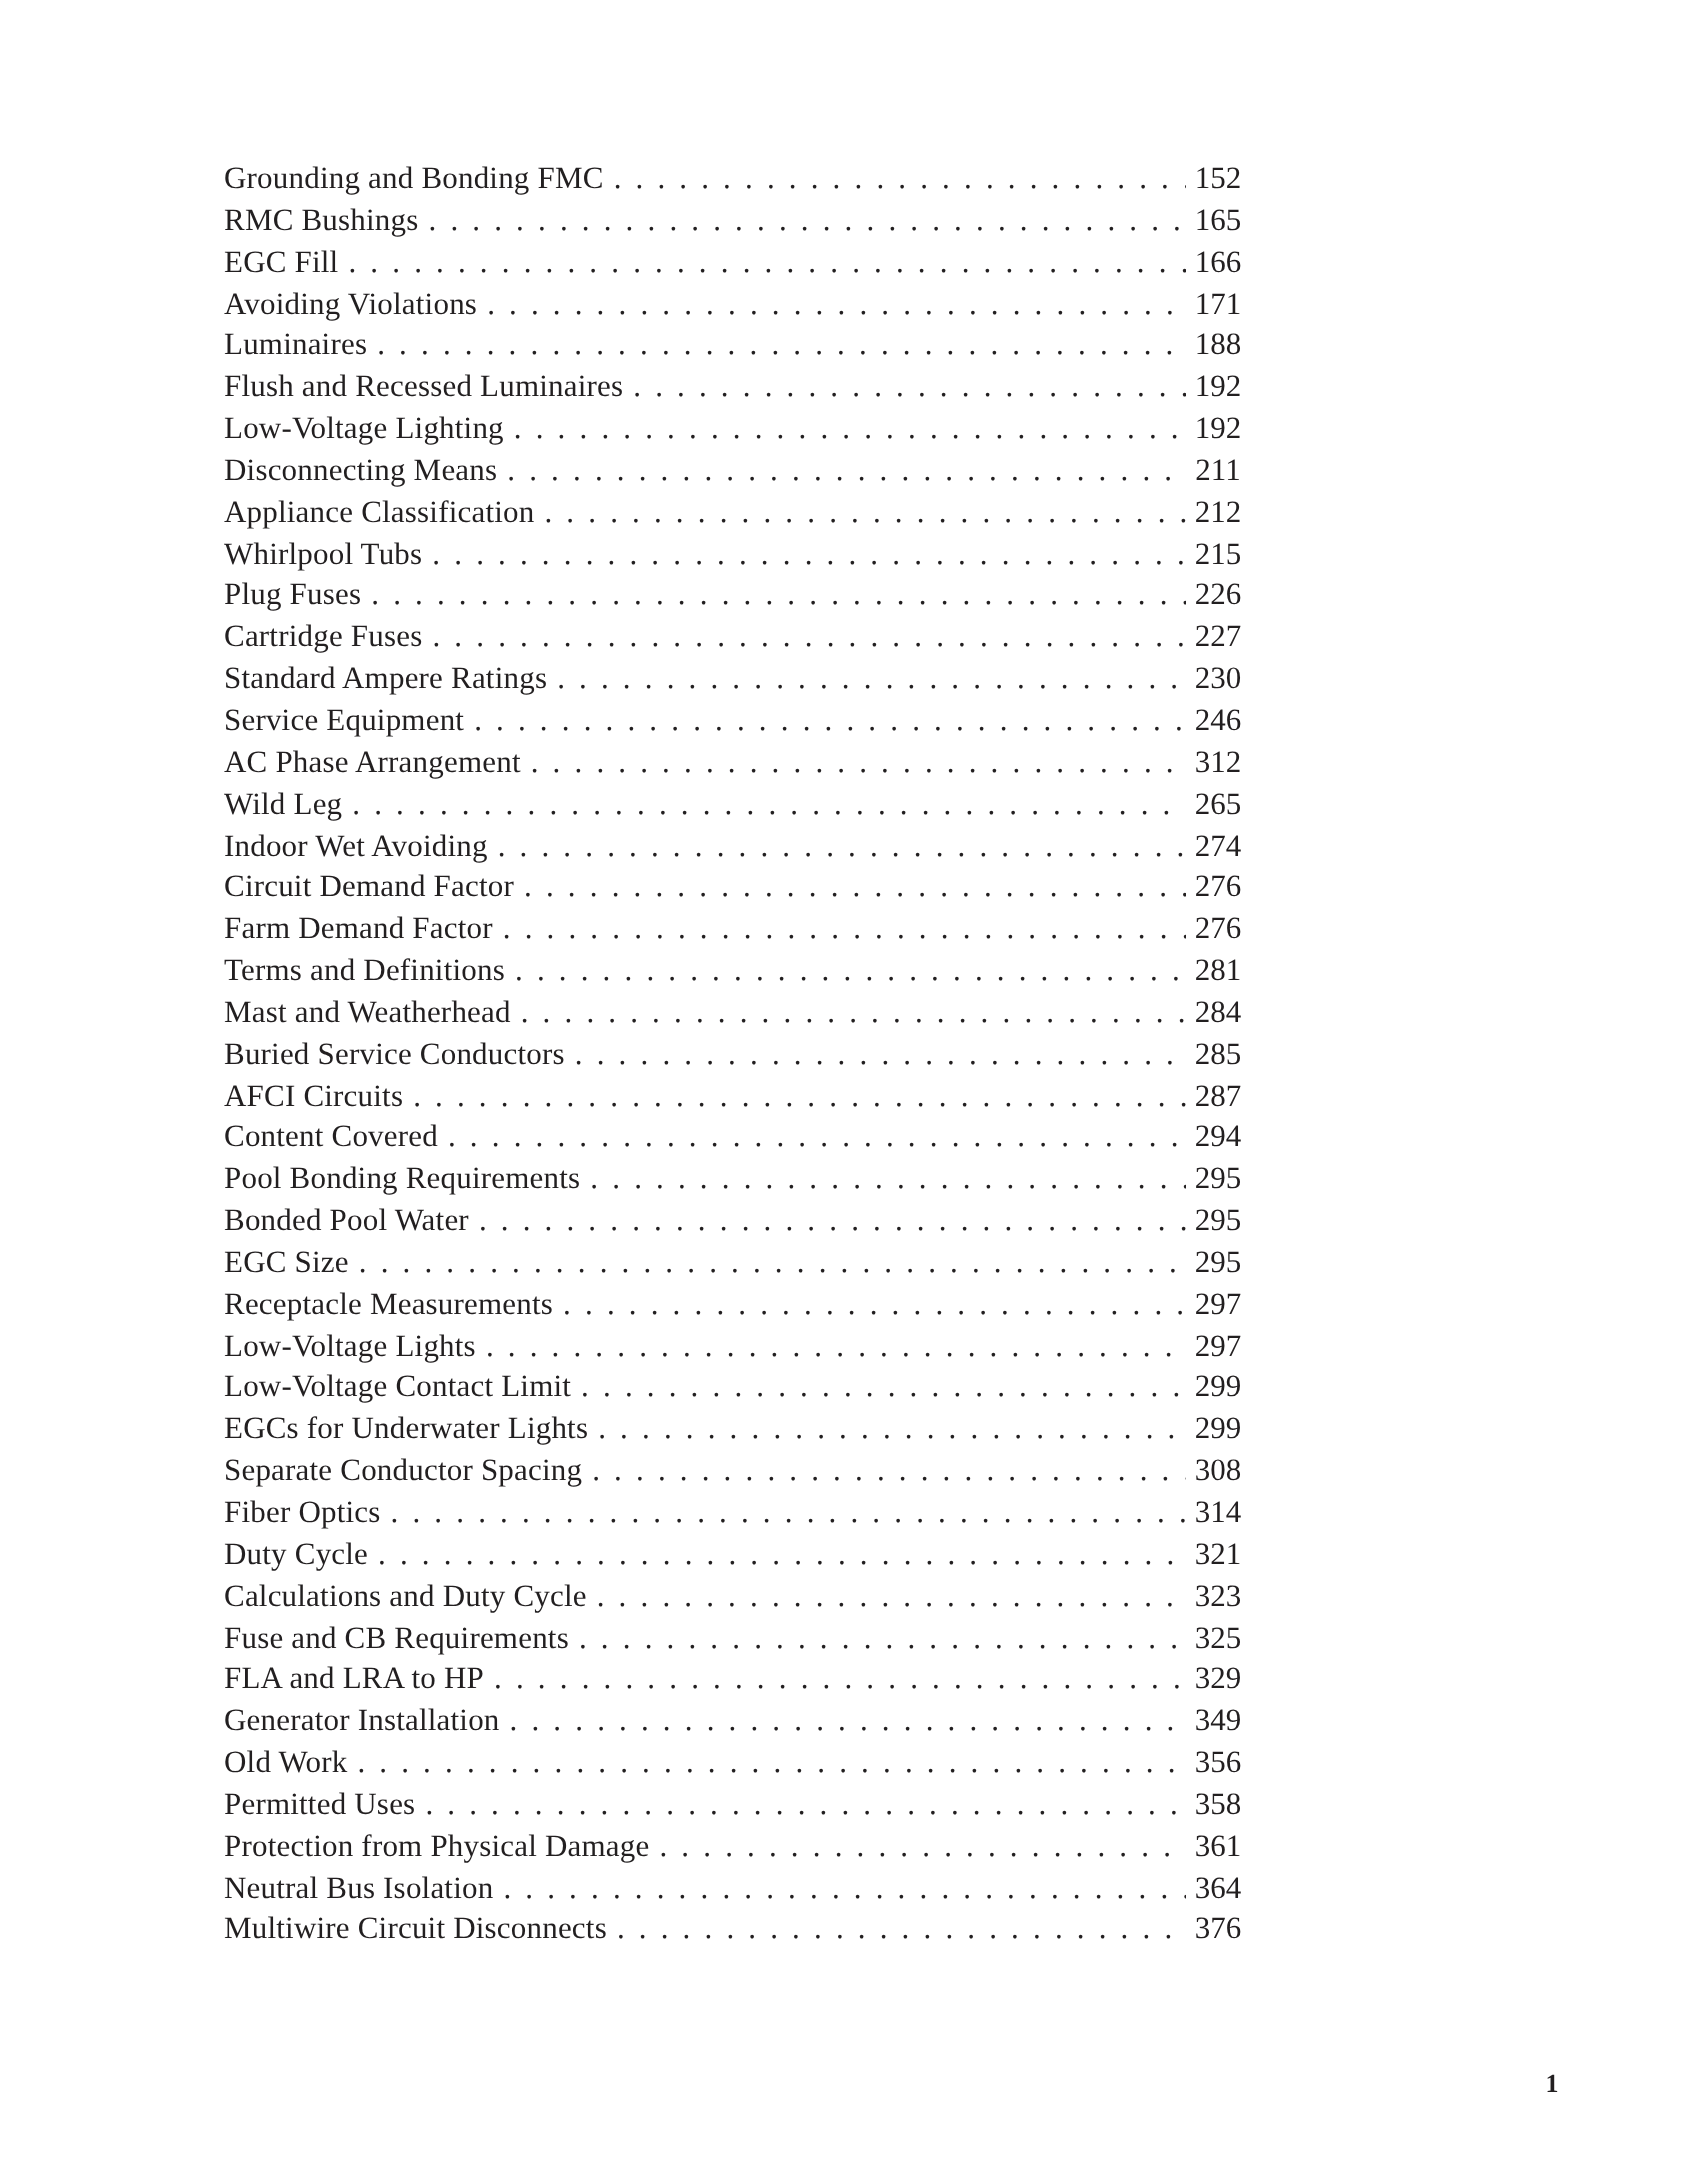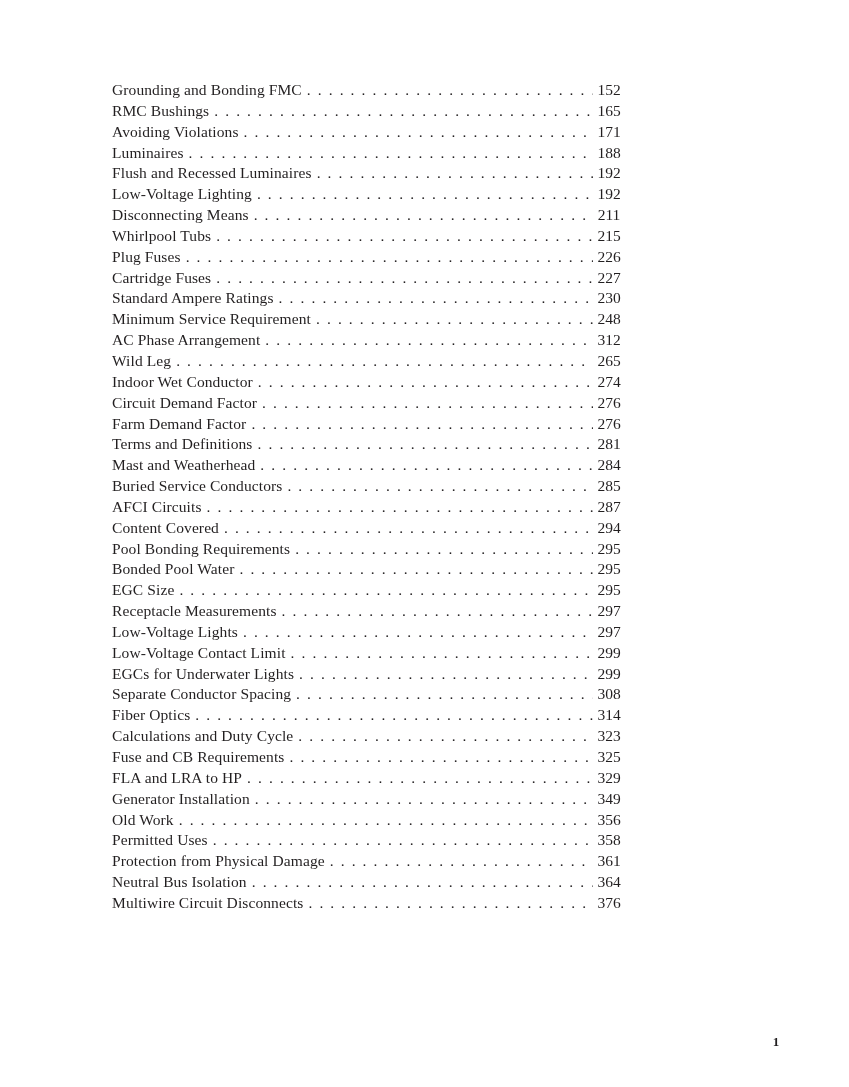--- a/index.html
+++ b/index.html
@@ -73,20 +73,25 @@
     <span class="toc-page-num">152</span>
   </div>
 
 
   <div class="toc-row">
     <span class="toc-title">RMC Bushings</span>
     <span class="leader"></span>
     <span class="toc-page-num">165</span>
   </div>
 
+  <div class="toc-row">
+    <span class="toc-title">EGC Fill</span>
+    <span class="leader"></span>
+    <span class="toc-page-num">166</span>
+  </div>
 
   <div class="toc-row">
     <span class="toc-title">Avoiding Violations</span>
     <span class="leader"></span>
     <span class="toc-page-num">171</span>
   </div>
 
   <div class="toc-row">
     <span class="toc-title">Luminaires</span>
     <span class="leader"></span>
@@ -104,20 +109,25 @@
     <span class="leader"></span>
     <span class="toc-page-num">192</span>
   </div>
 
   <div class="toc-row">
     <span class="toc-title">Disconnecting Means</span>
     <span class="leader"></span>
     <span class="toc-page-num">211</span>
   </div>
 
+  <div class="toc-row">
+    <span class="toc-title">Appliance Classification</span>
+    <span class="leader"></span>
+    <span class="toc-page-num">212</span>
+  </div>
 
   <div class="toc-row">
     <span class="toc-title">Whirlpool Tubs</span>
     <span class="leader"></span>
     <span class="toc-page-num">215</span>
   </div>
 
   <div class="toc-row">
     <span class="toc-title">Plug Fuses</span>
     <span class="leader"></span>
@@ -129,41 +139,41 @@
     <span class="leader"></span>
     <span class="toc-page-num">227</span>
   </div>
 
   <div class="toc-row">
     <span class="toc-title">Standard Ampere Ratings</span>
     <span class="leader"></span>
     <span class="toc-page-num">230</span>
   </div>
 
-
-  <div class="toc-row">
-    <span class="toc-title">Minimum Service Requirement</span>
-    <span class="leader"></span>
-    <span class="toc-page-num">248</span>
-  </div>
+  <div class="toc-row">
+    <span class="toc-title">Service Equipment</span>
+    <span class="leader"></span>
+    <span class="toc-page-num">246</span>
+  </div>
+
 
   <div class="toc-row">
     <span class="toc-title">AC Phase Arrangement</span>
     <span class="leader"></span>
     <span class="toc-page-num">312</span>
   </div>
 
   <div class="toc-row">
     <span class="toc-title">Wild Leg</span>
     <span class="leader"></span>
     <span class="toc-page-num">265</span>
   </div>
 
   <div class="toc-row">
-    <span class="toc-title">Indoor Wet Conductor</span>
+    <span class="toc-title">Indoor Wet Avoiding</span>
     <span class="leader"></span>
     <span class="toc-page-num">274</span>
   </div>
 
   <div class="toc-row">
     <span class="toc-title">Circuit Demand Factor</span>
     <span class="leader"></span>
     <span class="toc-page-num">276</span>
   </div>
 
@@ -250,20 +260,25 @@
     <span class="leader"></span>
     <span class="toc-page-num">308</span>
   </div>
 
   <div class="toc-row">
     <span class="toc-title">Fiber Optics</span>
     <span class="leader"></span>
     <span class="toc-page-num">314</span>
   </div>
 
+  <div class="toc-row">
+    <span class="toc-title">Duty Cycle</span>
+    <span class="leader"></span>
+    <span class="toc-page-num">321</span>
+  </div>
 
   <div class="toc-row">
     <span class="toc-title">Calculations and Duty Cycle</span>
     <span class="leader"></span>
     <span class="toc-page-num">323</span>
   </div>
 
   <div class="toc-row">
     <span class="toc-title">Fuse and CB Requirements</span>
     <span class="leader"></span>

